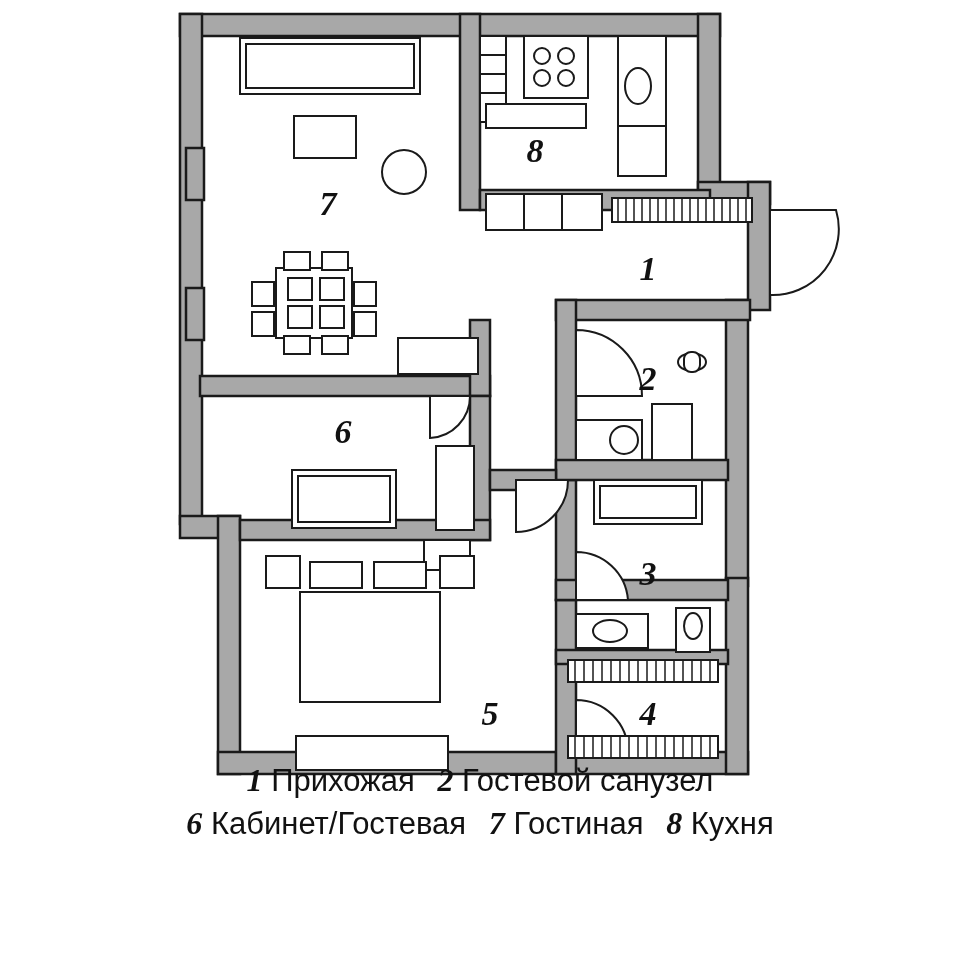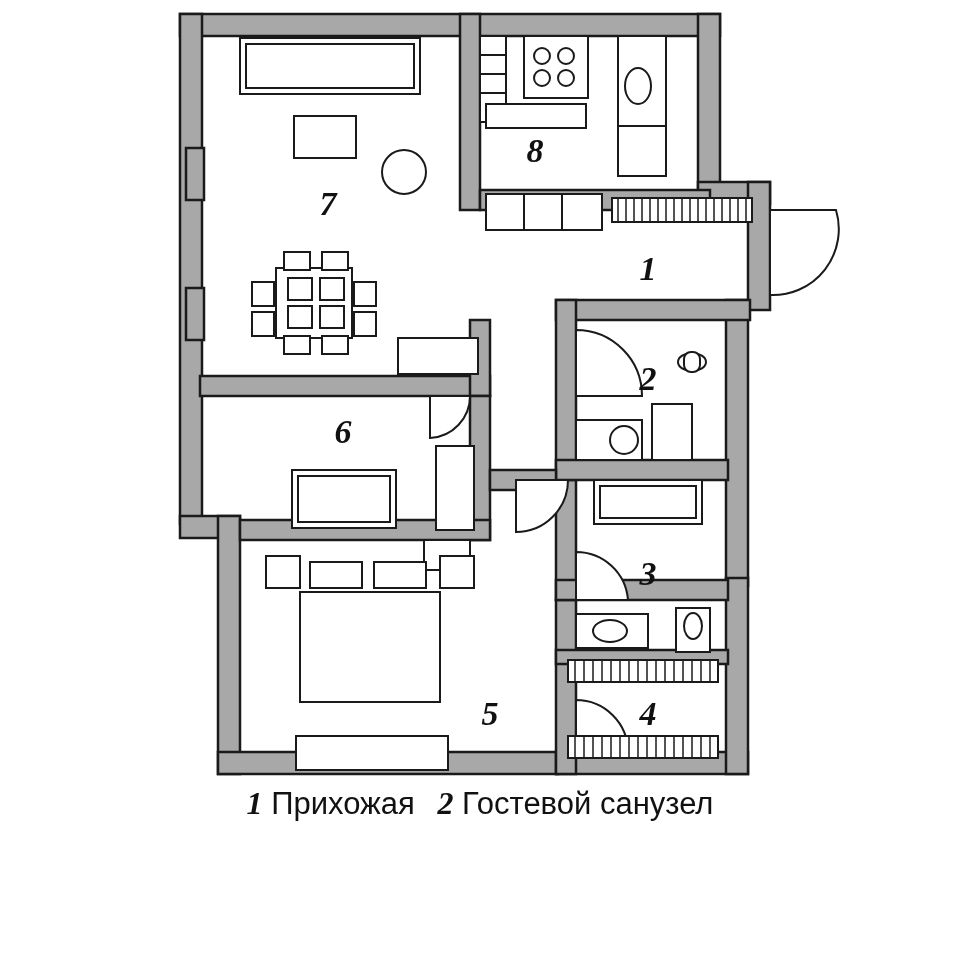--- a/index.html
+++ b/index.html
@@ -30,21 +30,21 @@
   .room-num {
     font-family: "Liberation Serif", serif;
     font-style: italic;
     font-weight: bold;
     font-size: 34px;
     fill: #111111;
   }
   #legend {
     position: absolute;
     left: 0;
-    top: 782px;
+    top: 759px;
     width: 960px;
     text-align: center;
     line-height: 1.33;
   }
   .legend-line {
     font-size: 31px;
     white-space: nowrap;
     margin: 0;
     padding: 0;
   }
@@ -273,13 +273,27 @@
   <div class="legend-line">
     <span class="legend-entry">
       <span class="legend-key">1</span>
       <span class="legend-label">Прихожая</span>
     </span>
     <span class="legend-entry">
       <span class="legend-key">2</span>
       <span class="legend-label">Гостевой санузел</span>
     </span>
   </div>
+  <div class="legend-line">
+    <span class="legend-entry">
+      <span class="legend-key">6</span>
+      <span class="legend-label">Кабинет/Гостевая</span>
+    </span>
+    <span class="legend-entry">
+      <span class="legend-key">7</span>
+      <span class="legend-label">Гостиная</span>
+    </span>
+    <span class="legend-entry">
+      <span class="legend-key">8</span>
+      <span class="legend-label">Кухня</span>
+    </span>
+  </div>
 </div>
 
 </body></html>

